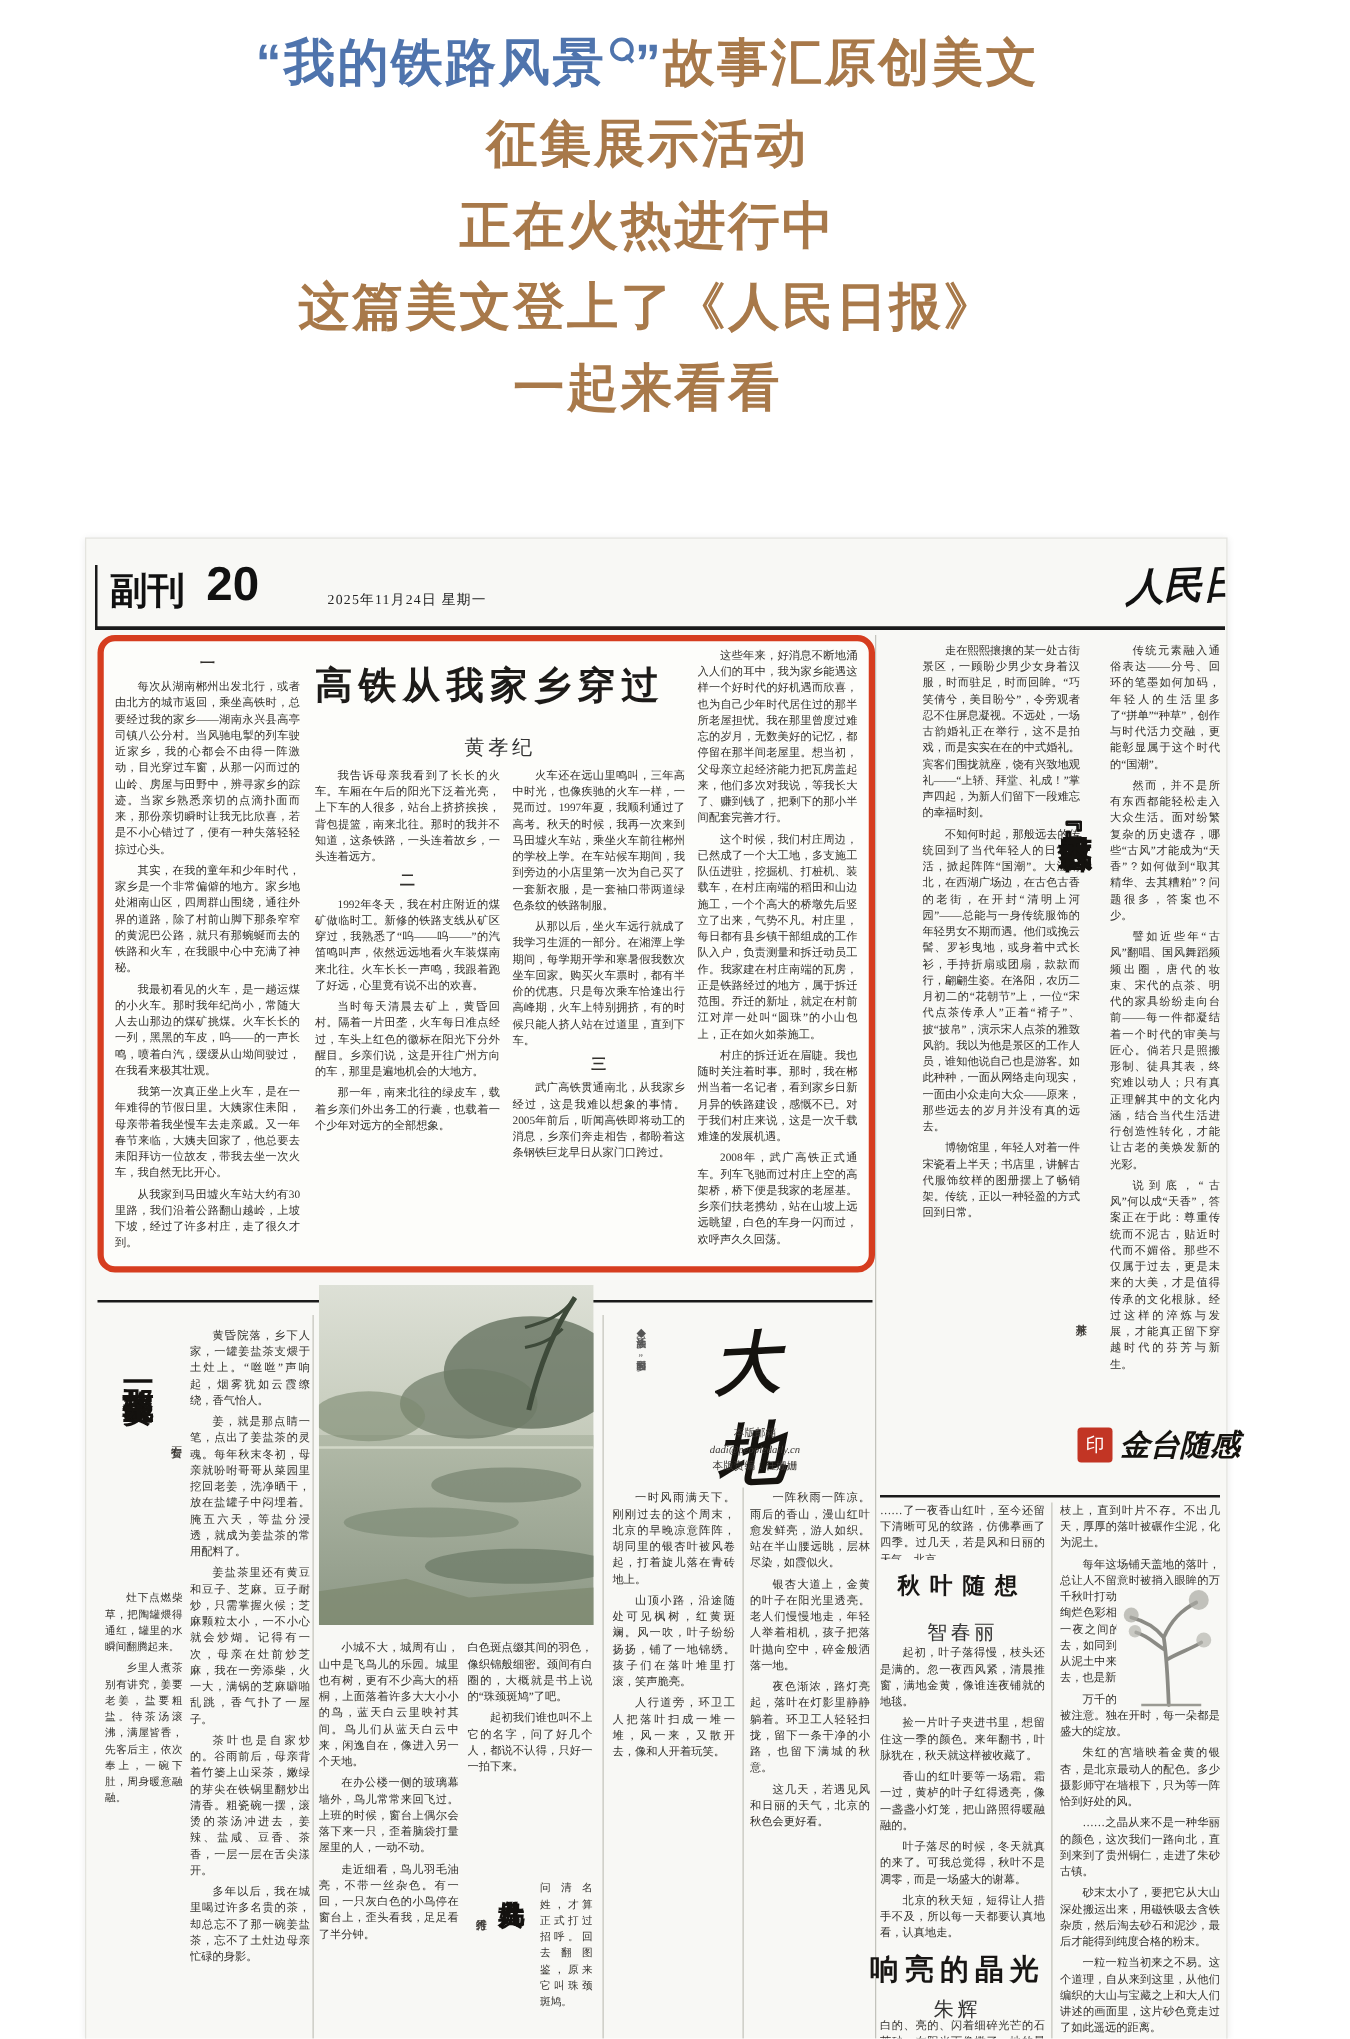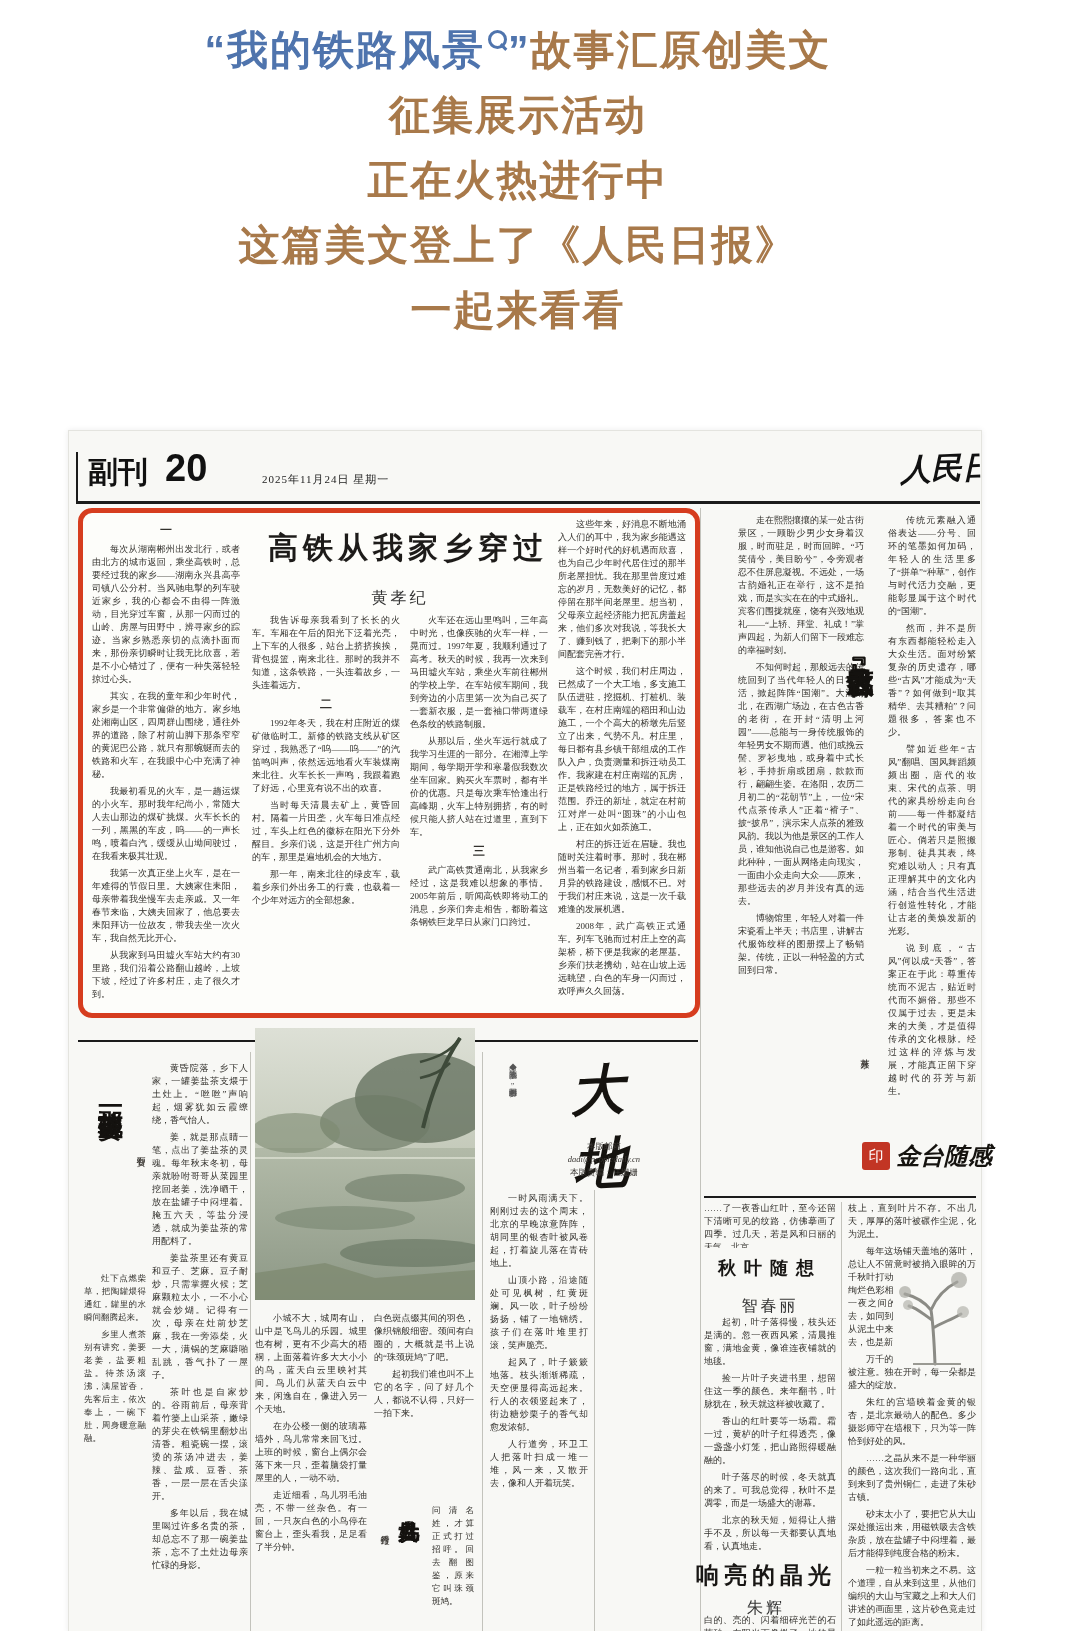--- a/index.html
+++ b/index.html
@@ -15,21 +15,21 @@
   
   .paper{position:absolute;left:68px;top:430px;width:912px;height:1201px;background:#f8f8f5;border:1px solid #e4e4df;box-shadow:0 0 6px rgba(0,0,0,.08);}
   .abs{position:absolute;}
   .mast-section{font-family:"Liberation Sans",sans-serif;font-weight:bold;font-size:30px;color:#111;}
   .mast-page{font-family:"Liberation Sans",sans-serif;font-weight:bold;font-size:38px;color:#111;}
   .mast-date{font-size:11px;color:#222;letter-spacing:1px;}
   .brand{font-family:"DejaVu Serif",serif;font-style:italic;font-weight:bold;font-size:31px;color:#111;transform:rotate(-2deg);white-space:nowrap;overflow:hidden;}
   .rule{background:#1b1b1b;}
   .vline{background:#c3c3bc;}
   .redbox{border:5px solid #d63d1f;border-radius:14px;background:#fdfdfa;}
-  .headline{font-weight:bold;font-size:30px;letter-spacing:5px;color:#1d1b19;text-align:right;}
+  .headline{font-weight:bold;font-size:30px;letter-spacing:5px;color:#1d1b19;text-align:left;}
   .byline{font-size:16px;color:#333;text-align:center;letter-spacing:3px;}
   .col{font-size:9px;line-height:13px;color:#32302c;text-align:justify;overflow:hidden;}
   .col p{margin:0 0 4px;text-indent:2em;}
   .marker{text-align:center!important;text-indent:0!important;font-weight:bold;font-size:12px;margin:6px 0!important;}
   .vtitle{writing-mode:vertical-rl;text-orientation:upright;font-weight:bold;color:#14120f;overflow:hidden;}
   .vauthor{writing-mode:vertical-rl;text-orientation:upright;font-size:9px;color:#3a3733;overflow:hidden;}
   .script{font-family:"DejaVu Serif",serif;font-style:italic;font-weight:bold;color:#15130f;}
   .sealrow{display:flex;align-items:center;gap:6px;}
   .sealbox{width:28px;height:28px;background:#c23524;color:#fff;font-size:15px;display:flex;align-items:center;justify-content:center;border-radius:3px;}
   .smallhead{font-weight:bold;font-size:18px;letter-spacing:8px;color:#181614;text-align:center;}
@@ -135,21 +135,21 @@
     <p style="text-indent:0;">白的、亮的、闪着细碎光芒的石英砂，在阳光下像撒了一地的星子。</p>
   </div>
 
   <div class="abs vline" style="left:841px;top:1202px;width:1px;height:429px;"></div>
   <div class="abs col" style="left:848px;top:1202px;width:128px;height:429px;">
     <p style="text-indent:0;">枝上，直到叶片不存。不出几天，厚厚的落叶被碾作尘泥，化为泥土。</p>
     <p>每年这场铺天盖地的落叶，总让人不留意时被捎入眼眸的万千秋叶打动。与千沟万壑气势的绚烂色彩相比，更动人的，是那一夜之间的整齐离去。它们离去，如同到来时一样悄无声息，从泥土中来的，又回到泥土。离去，也是新一轮生长的开始。</p>
     <p>万千的叶，因太过平凡而不被注意。独在开时，每一朵都是盛大的绽放。</p>
     <p>朱红的宫墙映着金黄的银杏，是北京最动人的配色。多少摄影师守在墙根下，只为等一阵恰到好处的风。</p>
     <p>……之晶从来不是一种华丽的颜色，这次我们一路向北，直到来到了贵州铜仁，走进了朱砂古镇。</p>
-    <p>砂末太小了，要把它从大山深处搬运出来，用磁铁吸去含铁杂质，放在盐罐子中闷埋着，最后才能得到纯度合格的粉末。</p>
+    <p>砂末太小了，要把它从大山深处搬运出来，用磁铁吸去含铁杂质，然后淘去砂石和泥沙，最后才能得到纯度合格的粉末。</p>
     <p>一粒一粒当初来之不易。这个道理，自从来到这里，从他们编织的大山与宝藏之上和大人们讲述的画面里，这片砂色竟走过了如此遥远的距离。</p>
   </div>
 
   <div class="abs" style="left:893px;top:1268px;width:84px;height:98px;background:#f8f8f5;">
     <svg width="84" height="98" viewBox="0 0 84 98">
       <path d="M42 96 C41 70 40 55 38 42 M38 42 C30 32 20 28 12 26 M38 42 C44 28 52 20 64 14 M40 60 C50 54 58 52 68 46 M39 52 C30 46 24 40 16 38" stroke="#8b8b85" stroke-width="3" fill="none" stroke-linecap="round"></path>
       <circle cx="12" cy="24" r="6" fill="#a9a9a2" opacity=".7"></circle>
       <circle cx="66" cy="12" r="8" fill="#a9a9a2" opacity=".7"></circle>
       <circle cx="70" cy="44" r="6" fill="#b5b5ae" opacity=".7"></circle>
       <circle cx="15" cy="37" r="5" fill="#b5b5ae" opacity=".7"></circle>
@@ -207,22 +207,27 @@
 
   <div class="abs script" style="left:534px;top:1054px;width:156px;font-size:54px;letter-spacing:26px;text-align:center;transform:rotate(-3deg);">大地</div>
   <div class="abs mailline" style="left:520px;top:1140px;width:168px;">本版邮箱</div>
   <div class="abs mailline" style="left:520px;top:1153px;width:168px;font-style:italic;">dadi@peopledaily.cn</div>
   <div class="abs mailline" style="left:520px;top:1166px;width:168px;">本版责编：任姗姗</div>
 
   <div class="abs vline" style="left:594px;top:1190px;width:1px;height:441px;"></div>
   <div class="abs col" style="left:490px;top:1192px;width:98px;height:439px;">
     <p>一时风雨满天下。刚刚过去的这个周末，北京的早晚凉意阵阵，胡同里的银杏叶被风卷起，打着旋儿落在青砖地上。</p>
     <p>山顶小路，沿途随处可见枫树，红黄斑斓。风一吹，叶子纷纷扬扬，铺了一地锦绣。孩子们在落叶堆里打滚，笑声脆亮。</p>
-    <p>起风了，叶子簌簌地落。枝头渐渐稀疏，天空便显得高远起来。行人的衣领竖起来了，街边糖炒栗子的香气却愈发浓郁。</p>
     <p>人行道旁，环卫工人把落叶扫成一堆一堆，风一来，又散开去，像和人开着玩笑。</p>
+  </div>
+  <div class="abs col" style="left:600px;top:1192px;width:96px;height:439px;">
+    <p>一阵秋雨一阵凉。雨后的香山，漫山红叶愈发鲜亮，游人如织。站在半山腰远眺，层林尽染，如霞似火。</p>
+    <p>银杏大道上，金黄的叶子在阳光里透亮。老人们慢慢地走，年轻人举着相机，孩子把落叶抛向空中，碎金般洒落一地。</p>
+    <p>夜色渐浓，路灯亮起，落叶在灯影里静静躺着。环卫工人轻轻扫拢，留下一条干净的小路，也留下满城的秋意。</p>
+    <p>这几天，若遇见风和日丽的天气，北京的秋色会更好看。</p>
   </div>
 
   <div class="abs col" style="left:255px;top:1312px;width:112px;height:319px;">
     <p>小城不大，城周有山，山中是飞鸟儿的乐园。城里也有树，更有不少高大的梧桐，上面落着许多大大小小的鸟，蓝天白云里映衬其间。鸟儿们从蓝天白云中来，闲逸自在，像进入另一个天地。</p>
     <p>在办公楼一侧的玻璃幕墙外，鸟儿常常来回飞过。上班的时候，窗台上偶尔会落下来一只，歪着脑袋打量屋里的人，一动不动。</p>
     <p>走近细看，鸟儿羽毛油亮，不带一丝杂色。有一回，一只灰白色的小鸟停在窗台上，歪头看我，足足看了半分钟。</p>
   </div>
   <div class="abs col" style="left:374px;top:1312px;width:100px;height:186px;">
     <p style="text-indent:0;">白色斑点缀其间的羽色，像织锦般细密。颈间有白圈的，大概就是书上说的“珠颈斑鸠”了吧。</p>
     <p>起初我们谁也叫不上它的名字，问了好几个人，都说不认得，只好一一拍下来。</p>

